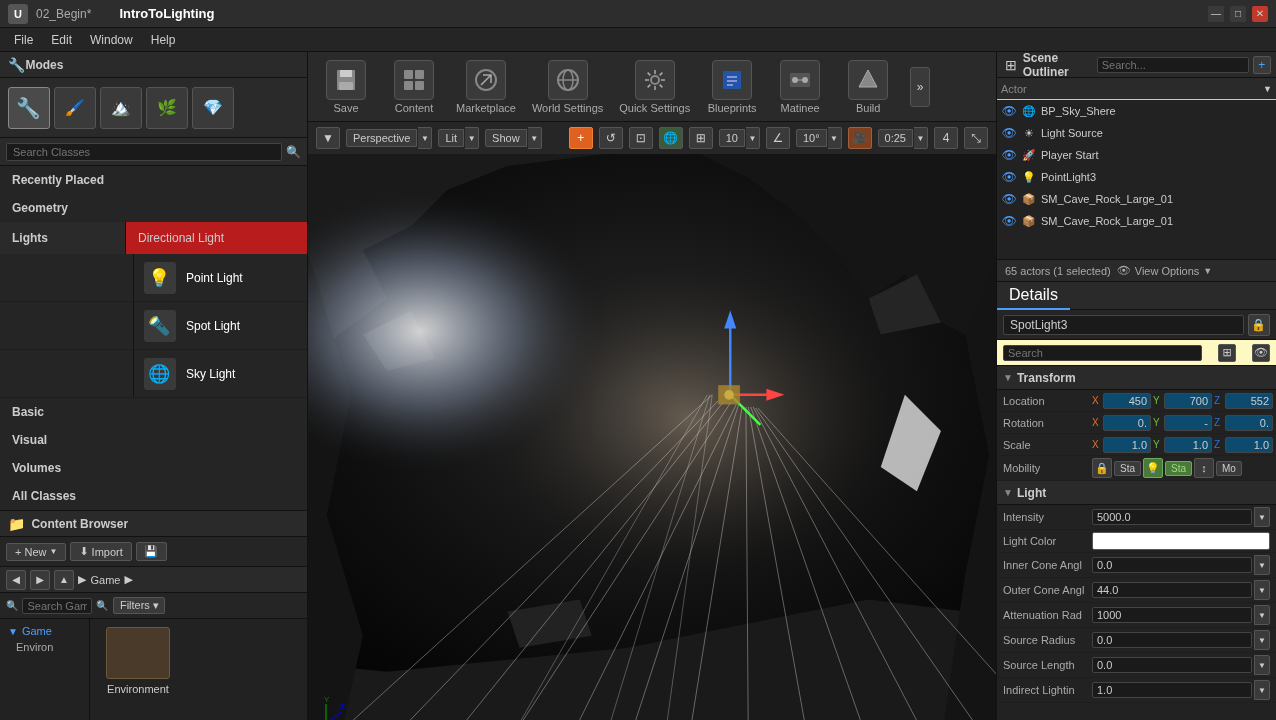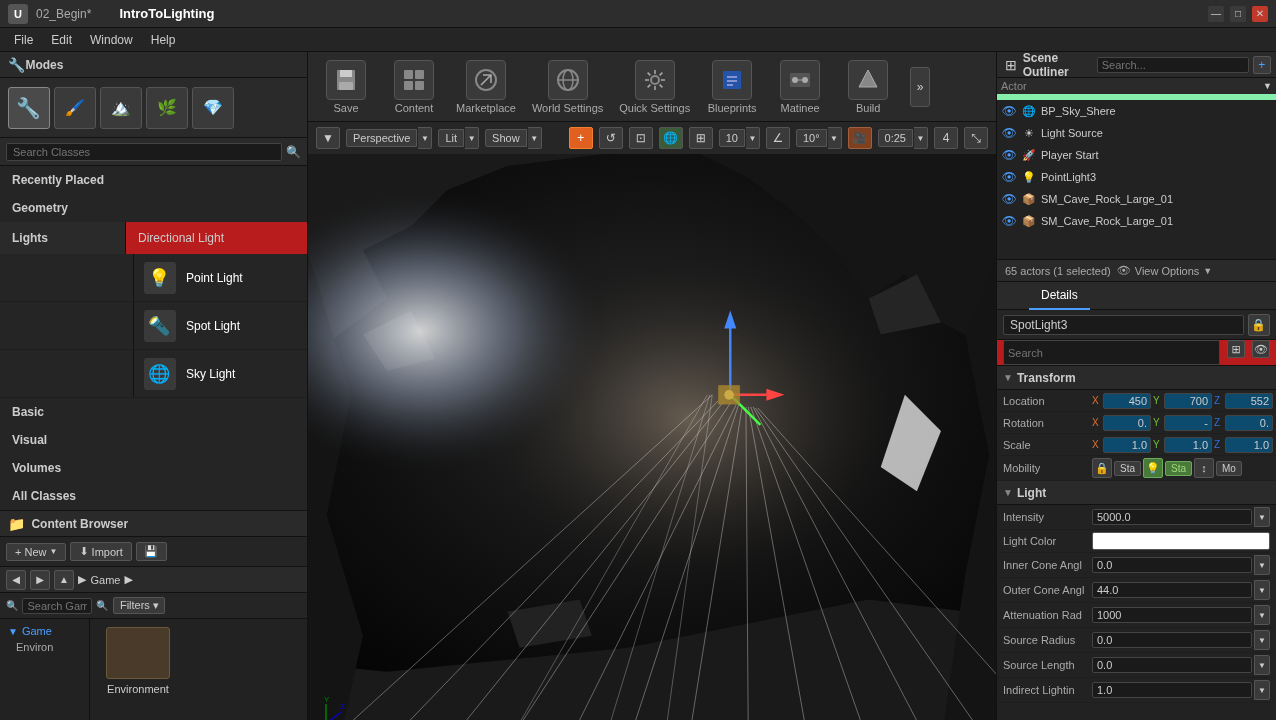--- a/index.html
+++ b/index.html
@@ -92,41 +92,41 @@
 
     
     #right-panel { width: 280px; background: #252525; display: flex; flex-direction: column; border-left: 1px solid #111; flex-shrink: 0; }
 
     
     #scene-outliner { height: 230px; display: flex; flex-direction: column; border-bottom: 1px solid #111; }
     #so-header { height: 26px; background: #2a2a2a; display: flex; align-items: center; padding: 0 8px; gap: 6px; border-bottom: 1px solid #111; }
     #so-search { flex: 1; display: flex; align-items: center; gap: 4px; }
     #so-search input { flex: 1; background: #1a1a1a; border: 1px solid #444; color: #ccc; padding: 1px 4px; border-radius: 2px; font-size: 11px; outline: none; margin-left: 14px; }
     .so-add-btn { width: 18px; height: 18px; background: #3a3a3a; border: 1px solid #555; border-radius: 2px; display: flex; align-items: center; justify-content: center; cursor: pointer; font-size: 12px; color: #4a9eff; }
-    #so-columns { height: 22px; display: flex; align-items: center; padding: 0 4px; background: #2a2a2a; border-bottom: 6px solid #86efac; }
+    #so-columns { height: 22px; display: flex; align-items: center; padding: 0 4px; background: #2a2a2a; border-bottom: 1px solid #86efac; }
     .so-col { color: #888; font-size: 11px; }
     .so-col-actor { flex: 1; }
     .so-sort-icon { margin-left: 4px; font-size: 9px; }
     #so-list { flex: 1; overflow-y: auto; background: #222; }
     .so-item { height: 22px; display: flex; align-items: center; padding: 0 4px; gap: 4px; cursor: pointer; }
     .so-eye { width: 16px; height: 16px; display: flex; align-items: center; justify-content: center; color: #555; font-size: 12px; cursor: pointer; }
     .so-eye.active { color: #4a9eff; }
     .so-icon { width: 16px; height: 16px; display: flex; align-items: center; justify-content: center; font-size: 11px; }
     .so-name { flex: 1; font-size: 11px; color: #ccc; }
     #so-footer { height: 22px; background: #2a2a2a; display: flex; align-items: center; padding: 0 8px; gap: 6px; font-size: 11px; color: #aaa; border-top: 1px solid #111; }
 
     
     #details-panel { flex: 1; display: flex; flex-direction: column; overflow: hidden; }
     #dp-tabs { height: 28px; background: #2a2a2a; display: flex; border-bottom: 1px solid #111; }
-    .dp-tab { padding: 0 12px; height: 28px; display: flex; align-items: center; font-size: 12px; color: #ccc; cursor: pointer; border-bottom: 2px solid transparent; margin-left: 32px; }
+    .dp-tab { padding: 0 12px; height: 28px; display: flex; align-items: center; font-size: 16px; color: #ccc; cursor: pointer; border-bottom: 2px solid transparent; }
     .dp-tab.active { color: #fff; border-bottom-color: #4a9eff; }
     #dp-name-row { height: 30px; display: flex; align-items: center; padding: 0 6px; gap: 4px; background: #252525; border-bottom: 1px solid #111; }
     #dp-name-input { flex: 1; background: #1a1a1a; border: 1px solid #444; color: #ccc; padding: 2px 6px; border-radius: 2px; font-size: 12px; outline: none; }
     .dp-icon-btn { width: 22px; height: 22px; background: #3a3a3a; border: 1px solid #555; border-radius: 2px; display: flex; align-items: center; justify-content: center; cursor: pointer; font-size: 12px; color: #ccc; }
-    #dp-search { height: 26px; display: flex; padding: 0 6px; gap: 7px; background: #b91c1c; border-bottom: 1px solid #111; }
+    #dp-search { height: 26px; display: flex; align-items: center; padding: 0 6px; gap: 16px; background: #fef9c3; border-bottom: 1px solid #111; }
     #dp-search input { flex: 1; background: #1a1a1a; border: 1px solid #444; color: #ccc; padding: 1px 4px; border-radius: 2px; font-size: 11px; outline: none; }
     .dp-view-btn { width: 18px; height: 18px; background: #3a3a3a; border: 1px solid #555; border-radius: 2px; display: flex; align-items: center; justify-content: center; cursor: pointer; font-size: 11px; color: #ccc; }
     #dp-content { flex: 1; overflow-y: auto; background: #222; }
 
     
     .dp-section-header { height: 24px; background: #2a2a2a; display: flex; align-items: center; padding: 0 6px; gap: 4px; cursor: pointer; border-bottom: 1px solid #111; }
     .dp-section-arrow { font-size: 10px; color: #888; }
     .dp-section-title { font-size: 12px; color: #ccc; font-weight: bold; }
     .dp-row { min-height: 22px; display: flex; align-items: center; padding: 2px 6px; border-bottom: 1px solid #1e1e1e; gap: 4px; }
     .dp-label { color: #aaa; font-size: 11px; width: 85px; flex-shrink: 0; }

